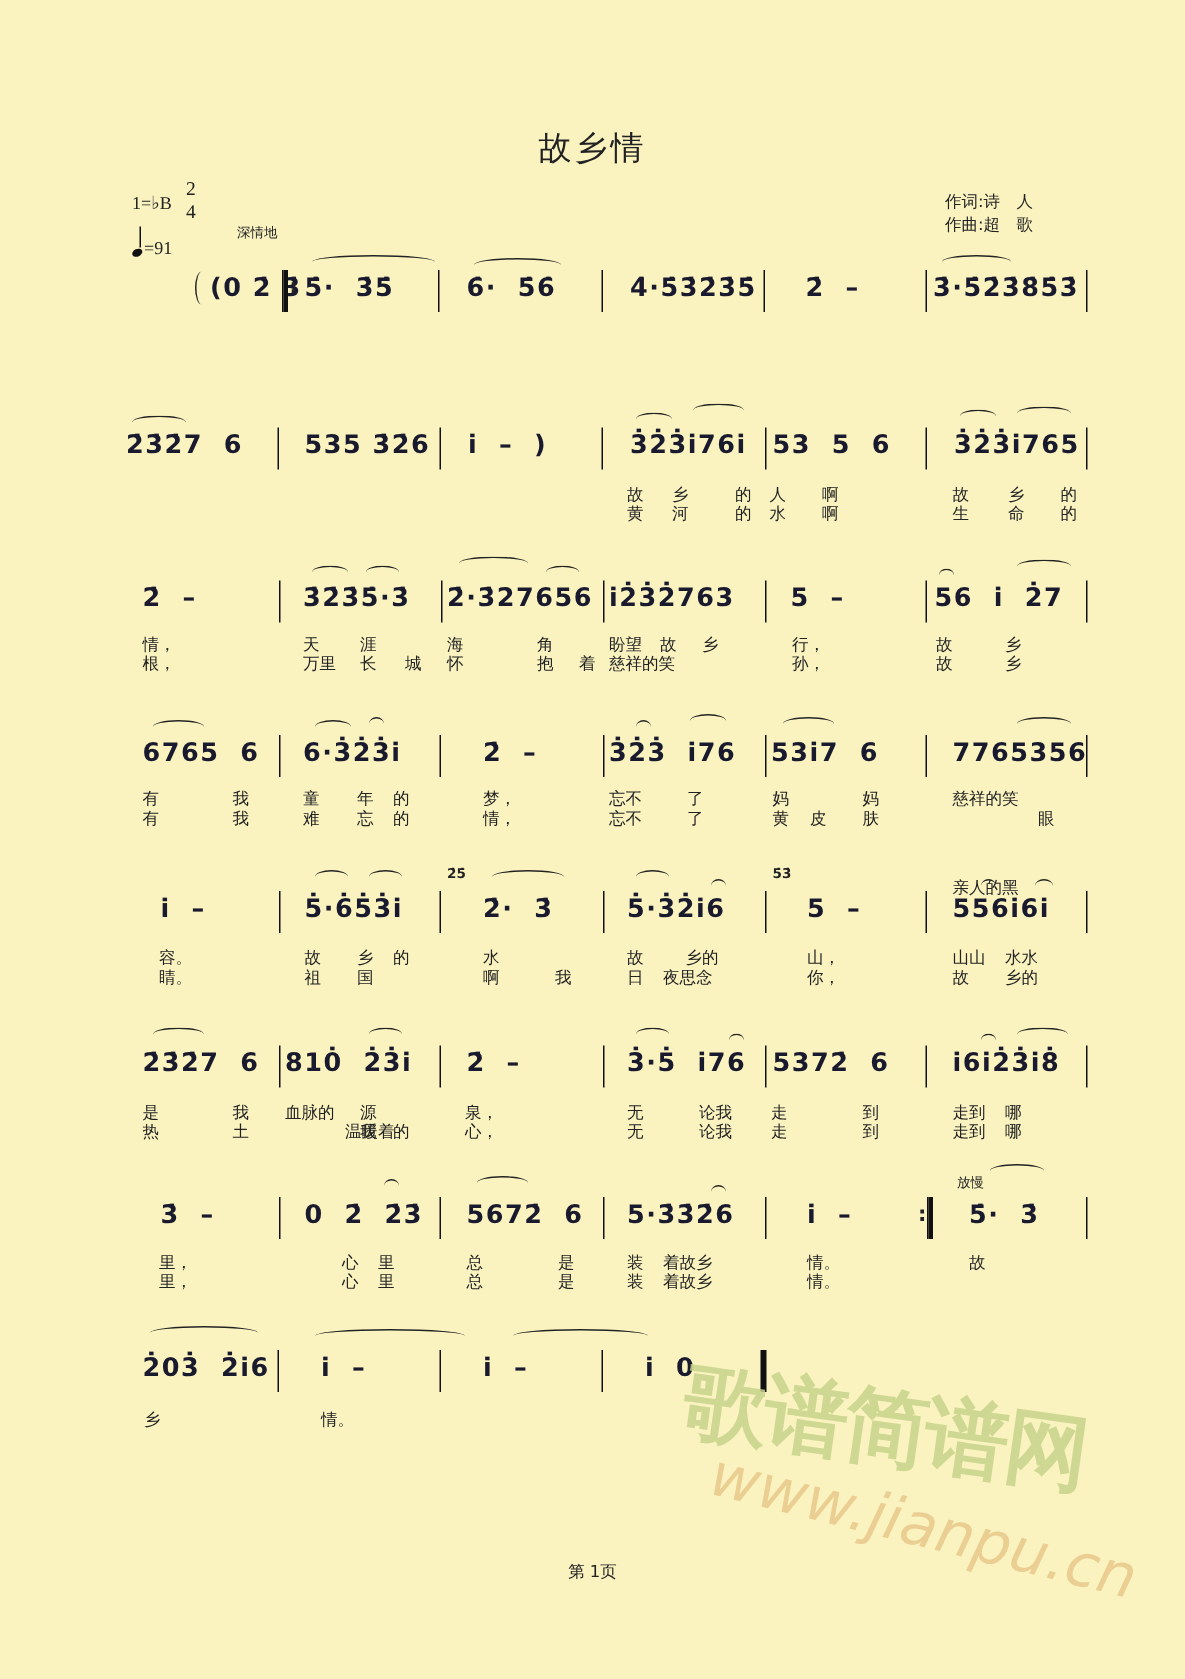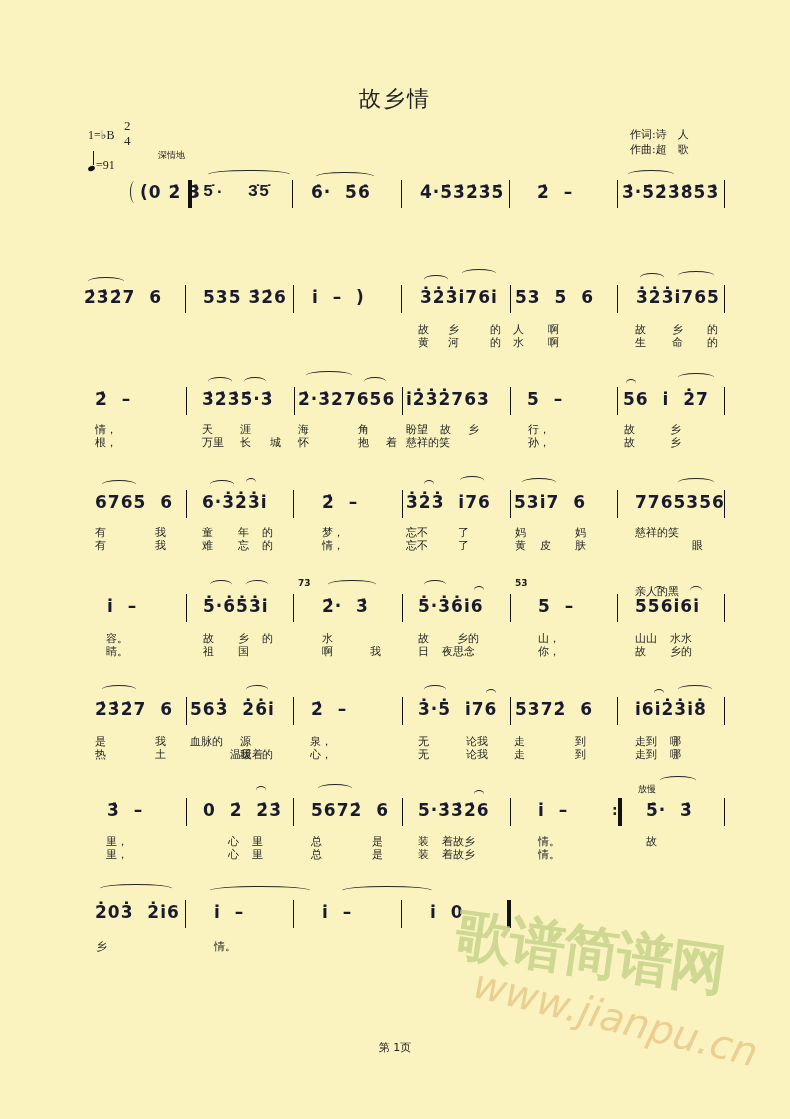--- a/index.html
+++ b/index.html
@@ -44,21 +44,21 @@
   <div>作词:诗　人</div>
   <div>作曲:超　歌</div>
 </div>
 
 <div class="abs staff" style="top:178px;">
   <div class="slur" style="left:130px;top:3px;width:50px;border:none;border-left:1px solid #222;border-radius:50% 0 0 50%;height:22px;width:8px;"></div>
   <div class="m" style="left:140px;top:4px;">(0 2̇ 3̇</div>
   <div class="dbar" style="left:188px;top:2px;"></div>
   <div class="small" style="left:193px;top:6px;font-size:13px;">:</div>
   <div class="slur" style="left:208px;top:-8px;width:82px;"></div>
-  <div class="m" style="left:203px;top:4px;font-family:Liberation Mono, monospace;">5̇·  3̇5̇</div>
+  <div class="m" style="left:203px;top:4px;">5̇·  3̇5̇</div>
   <div class="bar" style="left:292px;top:2px;"></div>
   <div class="slur" style="left:316px;top:-6px;width:58px;"></div>
   <div class="m" style="left:311px;top:4px;">6̇·  5̇6̇</div>
   <div class="bar" style="left:401px;top:2px;"></div>
   <div class="m" style="left:420px;top:4px;">4̇·5̇3̇2̇3̇5̇</div>
   <div class="bar" style="left:509px;top:2px;"></div>
   <div class="m" style="left:537px;top:4px;">2̇  –</div>
   <div class="bar" style="left:617px;top:2px;"></div>
   <div class="slur" style="left:628px;top:-8px;width:46px;"></div>
   <div class="m" style="left:622px;top:4px;">3̇·5̇2̇3̇8̇5̇3̇</div>
@@ -191,27 +191,27 @@
   <div class="ly" style="left:692px;top:51px;">眼</div>
 </div>
 
 <div class="abs staff" style="top:592px;">
   <div class="m" style="left:107px;top:4px;">i̇  –</div>
   <div class="bar" style="left:186px;top:2px;"></div>
   <div class="slur" style="left:210px;top:-12px;width:22px;"></div>
   <div class="slur" style="left:246px;top:-12px;width:22px;"></div>
   <div class="m" style="left:203px;top:4px;">5̇·6̇5̇3̇i̇</div>
   <div class="bar" style="left:293px;top:2px;"></div>
-  <div class="small" style="left:298px;top:-14px;">7̇3̇</div>
+  <div class="small" style="left:298px;top:-14px;">2̇5̇</div>
   <div class="slur" style="left:328px;top:-12px;width:48px;"></div>
   <div class="m" style="left:322px;top:4px;">2̇·  3̇</div>
   <div class="bar" style="left:402px;top:2px;"></div>
   <div class="slur" style="left:424px;top:-12px;width:22px;"></div>
   <div class="slur" style="left:474px;top:-6px;width:10px;"></div>
-  <div class="m" style="left:418px;top:4px;">5̇·3̇6̇i̇6</div>
+  <div class="m" style="left:418px;top:4px;">5̇·3̇2̇i̇6</div>
   <div class="bar" style="left:510px;top:2px;"></div>
   <div class="small" style="left:515px;top:-14px;">5̇3̇</div>
   <div class="m" style="left:538px;top:4px;">5  –</div>
   <div class="bar" style="left:617px;top:2px;"></div>
   <div class="slur" style="left:654px;top:-6px;width:10px;"></div>
   <div class="slur" style="left:690px;top:-6px;width:12px;"></div>
   <div class="m" style="left:635px;top:4px;">556i̇6i̇</div>
   <div class="bar" style="left:724px;top:2px;"></div>
   <div class="ly" style="left:106px;top:40px;">容。</div>
   <div class="ly" style="left:203px;top:40px;">故</div>
@@ -233,21 +233,21 @@
   <div class="ly" style="left:538px;top:53px;">你，</div>
   <div class="ly" style="left:635px;top:53px;">故</div>
   <div class="ly" style="left:670px;top:53px;">乡的</div>
 </div>
 
 <div class="abs staff" style="top:695px;">
   <div class="slur" style="left:102px;top:-10px;width:34px;"></div>
   <div class="m" style="left:95px;top:4px;">2̇3̇2̇7  6</div>
   <div class="bar" style="left:186px;top:2px;"></div>
   <div class="slur" style="left:246px;top:-10px;width:22px;"></div>
-  <div class="m" style="left:190px;top:4px;">563̇  2̇6̇i̇</div>
+  <div class="m" style="left:190px;top:4px;">810̇  2̇3̇i̇</div>
   <div class="bar" style="left:293px;top:2px;"></div>
   <div class="m" style="left:311px;top:4px;">2̇  –</div>
   <div class="bar" style="left:402px;top:2px;"></div>
   <div class="slur" style="left:424px;top:-10px;width:22px;"></div>
   <div class="slur" style="left:486px;top:-6px;width:10px;"></div>
   <div class="m" style="left:418px;top:4px;">3̇·5̇  i̇76</div>
   <div class="bar" style="left:510px;top:2px;"></div>
   <div class="m" style="left:515px;top:4px;">5372̇  6</div>
   <div class="bar" style="left:617px;top:2px;"></div>
   <div class="slur" style="left:654px;top:-6px;width:10px;"></div>

